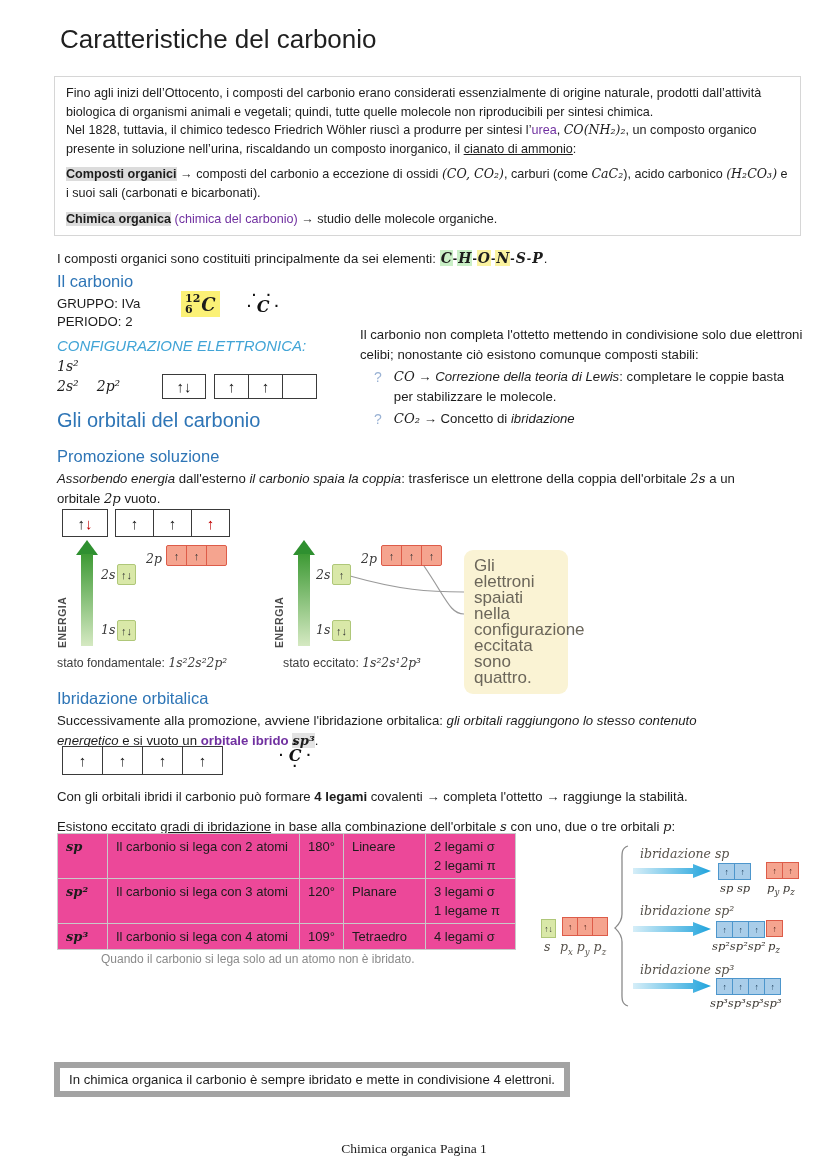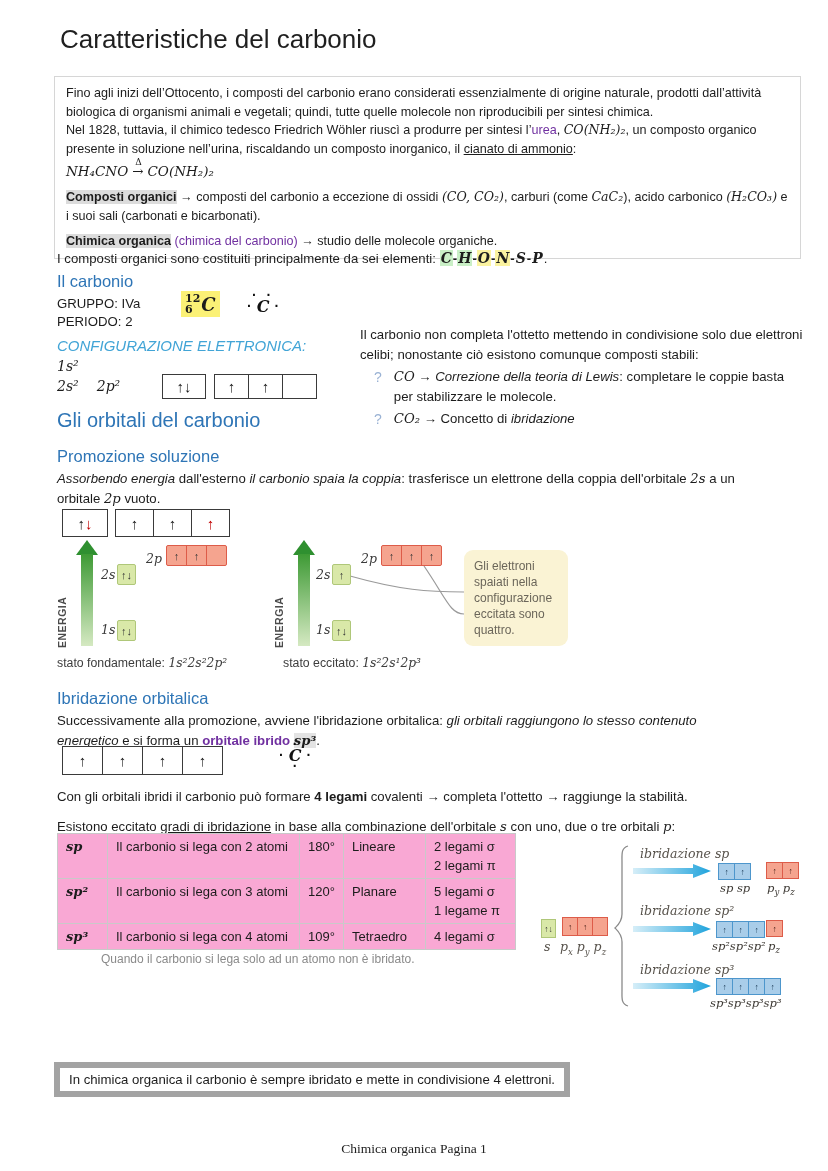--- a/index.html
+++ b/index.html
@@ -46,22 +46,22 @@
   .gshaft{width:12px;background:linear-gradient(to top,#D5E9C2,#3E9A35);}
   .ghead{width:0;height:0;border-left:11px solid transparent;border-right:11px solid transparent;border-bottom:15px solid #2F9030;}
   .energia{writing-mode:vertical-rl;transform:rotate(180deg);font-size:10.5px;font-weight:bold;color:#4a4a4a;letter-spacing:.5px;}
   .lvl{font-family:"DejaVu Serif",serif;font-style:italic;font-size:12.5px;color:#3b3b3b;}
   .sgroup{display:flex;border:1.5px solid #DD5C49;background:#F5A48F;border-radius:2px;}
   .scell{width:19px;height:19px;display:flex;align-items:center;justify-content:center;font-size:11px;color:#333;border-left:1.5px solid #DD5C49;}
   .scell:first-child{border-left:none;}
   .gbox{width:17px;height:19px;background:#D9E8A8;border:1px solid #AFC779;border-radius:2px;display:flex;align-items:center;justify-content:center;font-size:11px;color:#333;}
   .ecap{font-size:12.3px;color:#3d3d3d;}
   .ecap .math{font-size:12.3px;}
-  .ynote{background:#FAF3D4;border-radius:9px;padding:8px 10px;font-size:12px;line-height:16px;color:#6b665a;width:84px;}
-  .tbl{border-collapse:collapse;background:#f9a8d4;}
+  .ynote{background:#FAF3D4;border-radius:9px;padding:8px 10px;font-size:17px;line-height:16px;color:#6b665a;width:84px;}
+  .tbl{border-collapse:collapse;background:#ec4899;}
   .tbl td{border:1px solid #C9C9C9;padding:3px 8px;vertical-align:top;font-size:13px;line-height:19px;}
   .tipo{font-family:"DejaVu Serif",serif;font-style:italic;font-weight:bold;font-size:14.5px;}
   .graynote{color:#8a8a8a;font-size:12px;}
   .flab{font-family:"DejaVu Serif",serif;font-style:italic;color:#57524b;font-size:12.5px;}
   .funder{font-family:"DejaVu Serif",serif;font-style:italic;color:#3e3a35;font-size:11.5px;}
   .funder sub,.flab sub{font-size:8.5px;}
   .bgroup{display:flex;border:1px solid #4D96CC;background:#A9CDE9;}
   .bcell{width:15px;height:15px;display:flex;align-items:center;justify-content:center;font-size:8.5px;color:#23415c;border-left:1px solid #4D96CC;}
   .bcell:first-child{border-left:none;}
   .rgroup{display:flex;border:1.2px solid #DD5C49;background:#F5A48F;}
@@ -75,21 +75,20 @@
 </head>
 <body>
 
 <div id="page">
 
   <div class="abs h1" style="left:60px;top:24px;">Caratteristiche del carbonio</div>
 
   <div class="abs introbox" style="left:54px;top:76px;">
     <p class="ip"><span>Fino agli inizi dell’Ottocento, i composti del carbonio erano considerati essenzialmente di origine naturale, prodotti dall’attività biologica di organismi animali e vegetali; quindi, tutte quelle molecole non riproducibili per sintesi chimica.</span></p>
     <p class="ip"><span>Nel 1828, tuttavia, il chimico tedesco Friedrich Wöhler riuscì a produrre per sintesi l’</span><span class="purple">urea</span><span>, </span><span class="math">CO(NH₂)₂</span><span>, un composto organico presente in soluzione nell’urina, riscaldando un composto inorganico, il </span><span class="ul">cianato di ammonio</span><span>:</span></p>
-    <div class="reaction math"><span>NH₄CNO</span><span class="darr"><span class="delta">Δ</span><span>→</span></span><span>CO(NH₂)₂</span></div>
     <p class="ip mt"><span class="hl-gray b">Composti organici</span><span> → composti del carbonio a eccezione di ossidi </span><span class="math">(CO, CO₂)</span><span>, carburi (come </span><span class="math">CaC₂</span><span>), acido carbonico </span><span class="math">(H₂CO₃)</span><span> e i suoi sali (carbonati e bicarbonati).</span></p>
     <p class="ip mt"><span class="hl-gray b">Chimica organica</span><span> </span><span class="purple">(chimica del carbonio)</span><span> → studio delle molecole organiche.</span></p>
   </div>
 
   <div class="abs" style="left:57px;top:250px;">
     <span>I composti organici sono costituiti principalmente da sei elementi: </span><span class="el hl-green">C</span><span class="b">-</span><span class="el hl-green">H</span><span class="b">-</span><span class="el hl-yellow">O</span><span class="b">-</span><span class="el hl-yellow">N</span><span class="b">-</span><span class="el">S</span><span class="b">-</span><span class="el">P</span><span>.</span>
   </div>
 
   <div class="abs hsec" style="left:57px;top:272px;">Il carbonio</div>
   <div class="abs" style="left:57px;top:296px;">GRUPPO: IVa</div>
@@ -213,21 +212,21 @@
     <div class="abs gbox" style="left:332px;top:82px;">
         <span>↑↓</span>
       </div>
     <div class="abs ecap" style="left:283px;top:118px;"><span>stato eccitato: </span><span class="math">1s²2s¹2p³</span></div>
 
     <div class="abs ynote" style="left:464px;top:12px;">Gli elettroni spaiati nella configurazione eccitata sono quattro.</div>
   </div>
 
   <div class="abs hsec" style="left:57px;top:689px;">Ibridazione orbitalica</div>
 
-  <div class="abs para" style="left:57px;top:711px;width:700px;"><span>Successivamente alla promozione, avviene l'ibridazione orbitalica: </span><i>gli orbitali raggiungono lo stesso contenuto energetico</i><span> e si forma un </span><span class="purple b">orbitale ibrido</span><span> </span><span class="math b hl-sp">sp³</span><span>.</span></div>
+  <div class="abs para" style="left:57px;top:711px;width:700px;"><span>Successivamente alla promozione, avviene l'ibridazione orbitalica: </span><i>gli orbitali raggiungono lo stesso contenuto energetico</i><span> e si vuoto un </span><span class="purple b">orbitale ibrido</span><span> </span><span class="math b hl-sp">sp³</span><span>.</span></div>
 
   <div class="abs ogroup" style="left:62px;top:746px;">
       <span class="ocell hcell">
         <span>↑</span>
       </span>
       <span class="ocell hcell">
         <span>↑</span>
       </span>
       <span class="ocell hcell">
         <span>↑</span>
@@ -269,21 +268,21 @@
             <div>2 legami σ</div>
             <div>2 legami π</div>
           </td>
     </tr>
     <tr style="height:42px;">
       <td class="tipo">sp²</td>
       <td>Il carbonio si lega con 3 atomi</td>
       <td>120°</td>
       <td>Planare</td>
       <td>
-            <div>5 legami σ</div>
+            <div>3 legami σ</div>
             <div>1 legame π</div>
           </td>
     </tr>
     <tr style="height:25px;">
       <td class="tipo">sp³</td>
       <td>Il carbonio si lega con 4 atomi</td>
       <td>109°</td>
       <td>Tetraedro</td>
       <td>
             <div>4 legami σ</div>

